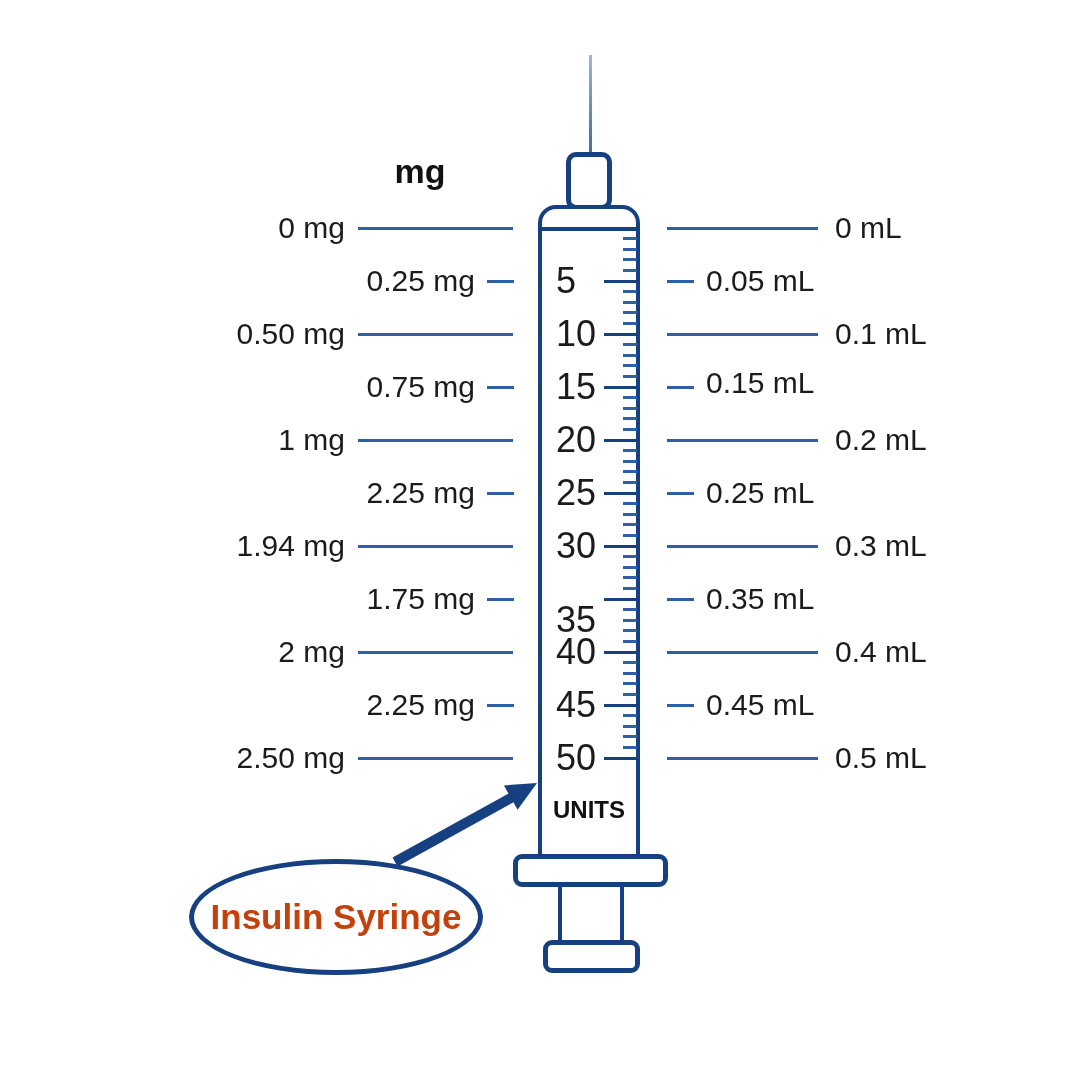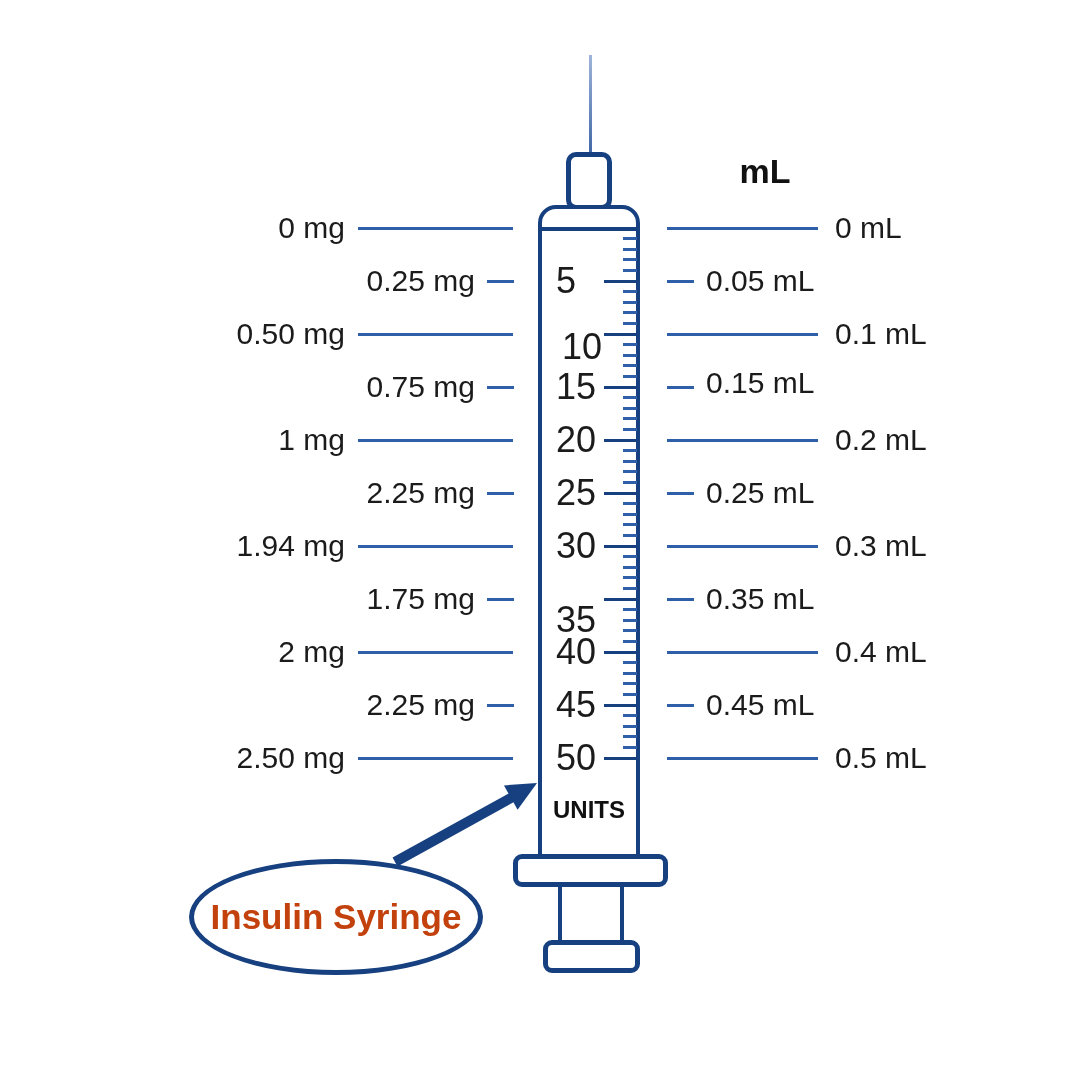--- a/index.html
+++ b/index.html
@@ -84,21 +84,21 @@
   }
   #callout-arrow { position:absolute; left:380px; top:758px; z-index:5; }
 
   #scale-layer { position:absolute; left:0; top:0; width:1080px; height:1080px; z-index:4; }
 </style>
 </head>
 <body>
 
 <div id="canvas">
 
-  <div id="ml-header" class="col-header">mL</div>
+  <div id="mg-header" class="col-header">mg</div>
 
   <div id="needle"></div>
   <div id="needle-hub"></div>
   <div id="barrel-shoulder"></div>
   <div id="barrel"></div>
   <div id="units-caption">UNITS</div>
   <div id="flange"></div>
   <div id="plunger-shaft"></div>
   <div id="thumb-rest"></div>
 
@@ -109,21 +109,21 @@
       <div class="scale-label right-col" style="top: 208px; left: 835px;">0 mL</div>
       <div class="scale-label left-col" style="top: 261px; right: 605px;">0.25 mg</div>
       <div class="scale-line" style="top: 280px; background: rgb(46, 95, 168); left: 487px; width: 27px;"></div>
       <div class="scale-line" style="top: 280px; background: rgb(46, 95, 168); left: 667px; width: 27px;"></div>
       <div class="scale-label right-col" style="top: 261px; left: 706px;">0.05 mL</div>
       <div class="barrel-number" style="top: 259px;">5</div>
       <div class="scale-label left-col" style="top: 314px; right: 735px;">0.50 mg</div>
       <div class="scale-line" style="top: 333px; background: rgb(46, 95, 168); left: 358px; width: 155px;"></div>
       <div class="scale-line" style="top: 333px; background: rgb(46, 95, 168); left: 667px; width: 151px;"></div>
       <div class="scale-label right-col" style="top: 314px; left: 835px;">0.1 mL</div>
-      <div class="barrel-number" style="top: 325px; margin-left: 6px;">10</div>
+      <div class="barrel-number" style="top: 312px;">10</div>
       <div class="scale-label left-col" style="top: 367px; right: 605px;">0.75 mg</div>
       <div class="scale-line" style="top: 386px; background: rgb(46, 95, 168); left: 487px; width: 27px;"></div>
       <div class="scale-line" style="top: 386px; background: rgb(46, 95, 168); left: 667px; width: 27px;"></div>
       <div class="scale-label right-col" style="top: 363px; left: 706px; text-align: center;">0.15 mL</div>
       <div class="barrel-number" style="top: 365px;">15</div>
       <div class="scale-label left-col" style="top: 420px; right: 735px;">1 mg</div>
       <div class="scale-line" style="top: 439px; background: rgb(46, 95, 168); left: 358px; width: 155px;"></div>
       <div class="scale-line" style="top: 439px; background: rgb(46, 95, 168); left: 667px; width: 151px;"></div>
       <div class="scale-label right-col" style="top: 420px; left: 835px;">0.2 mL</div>
       <div class="barrel-number" style="top: 418px;">20</div>

